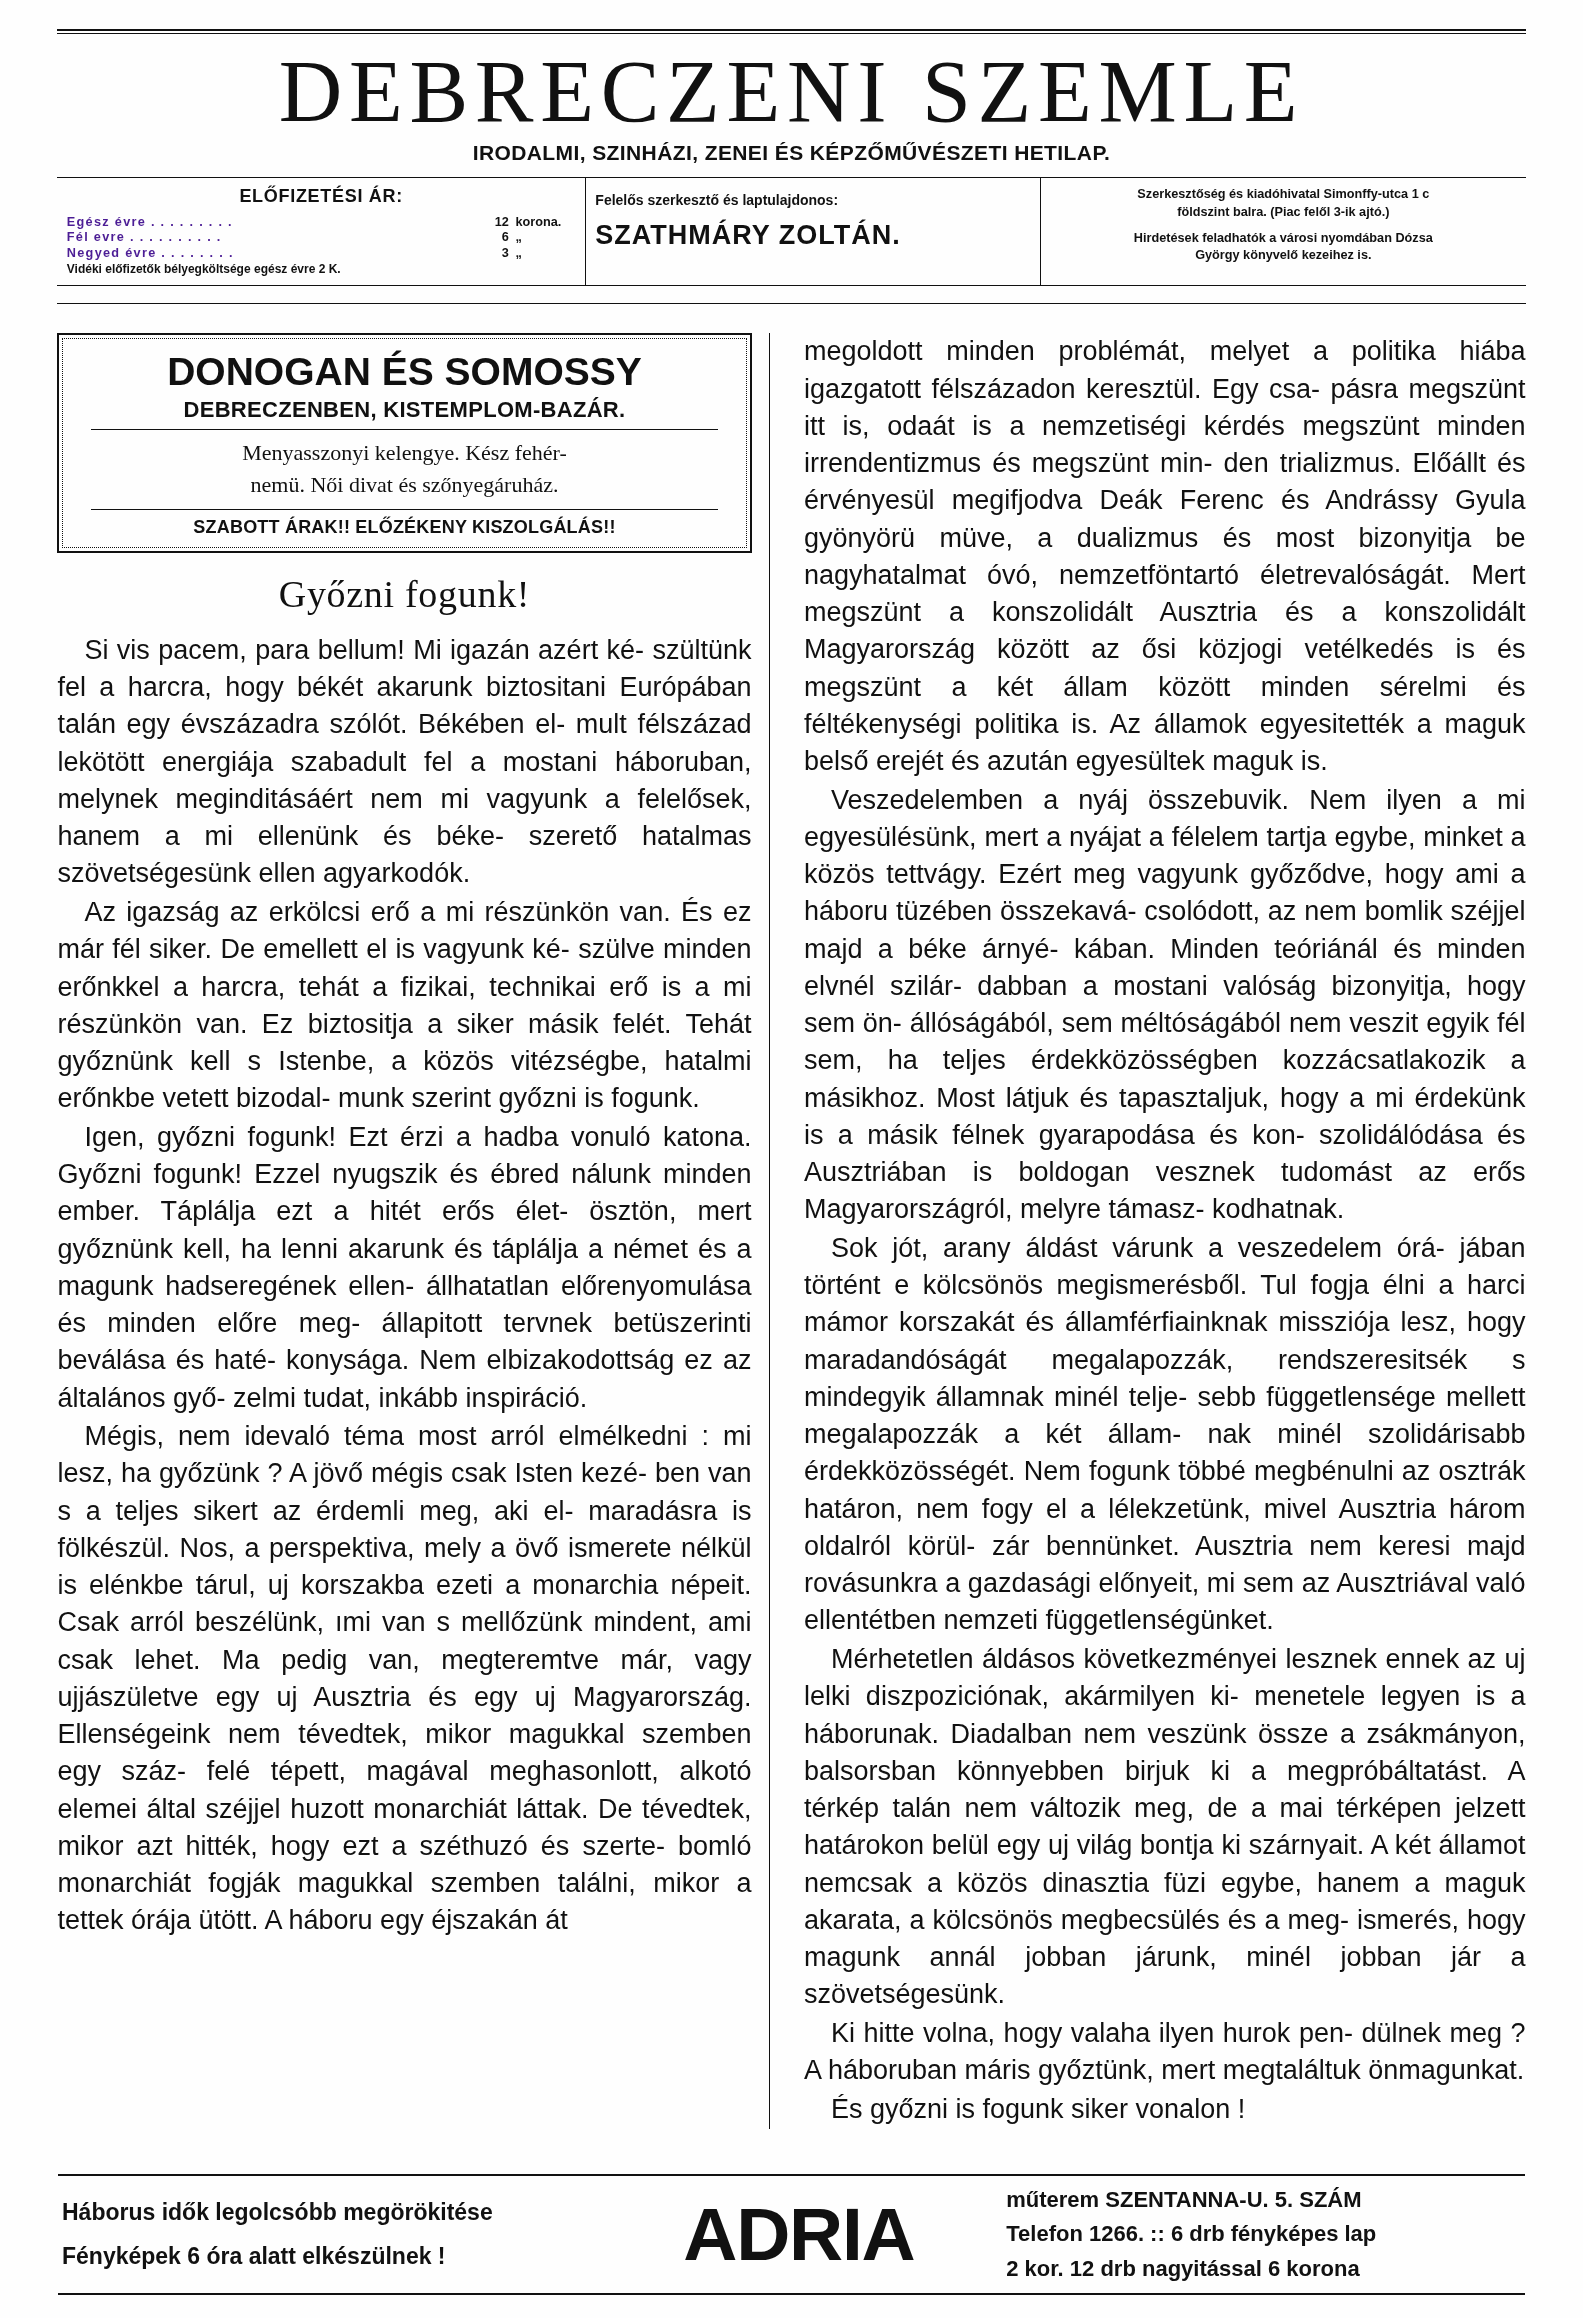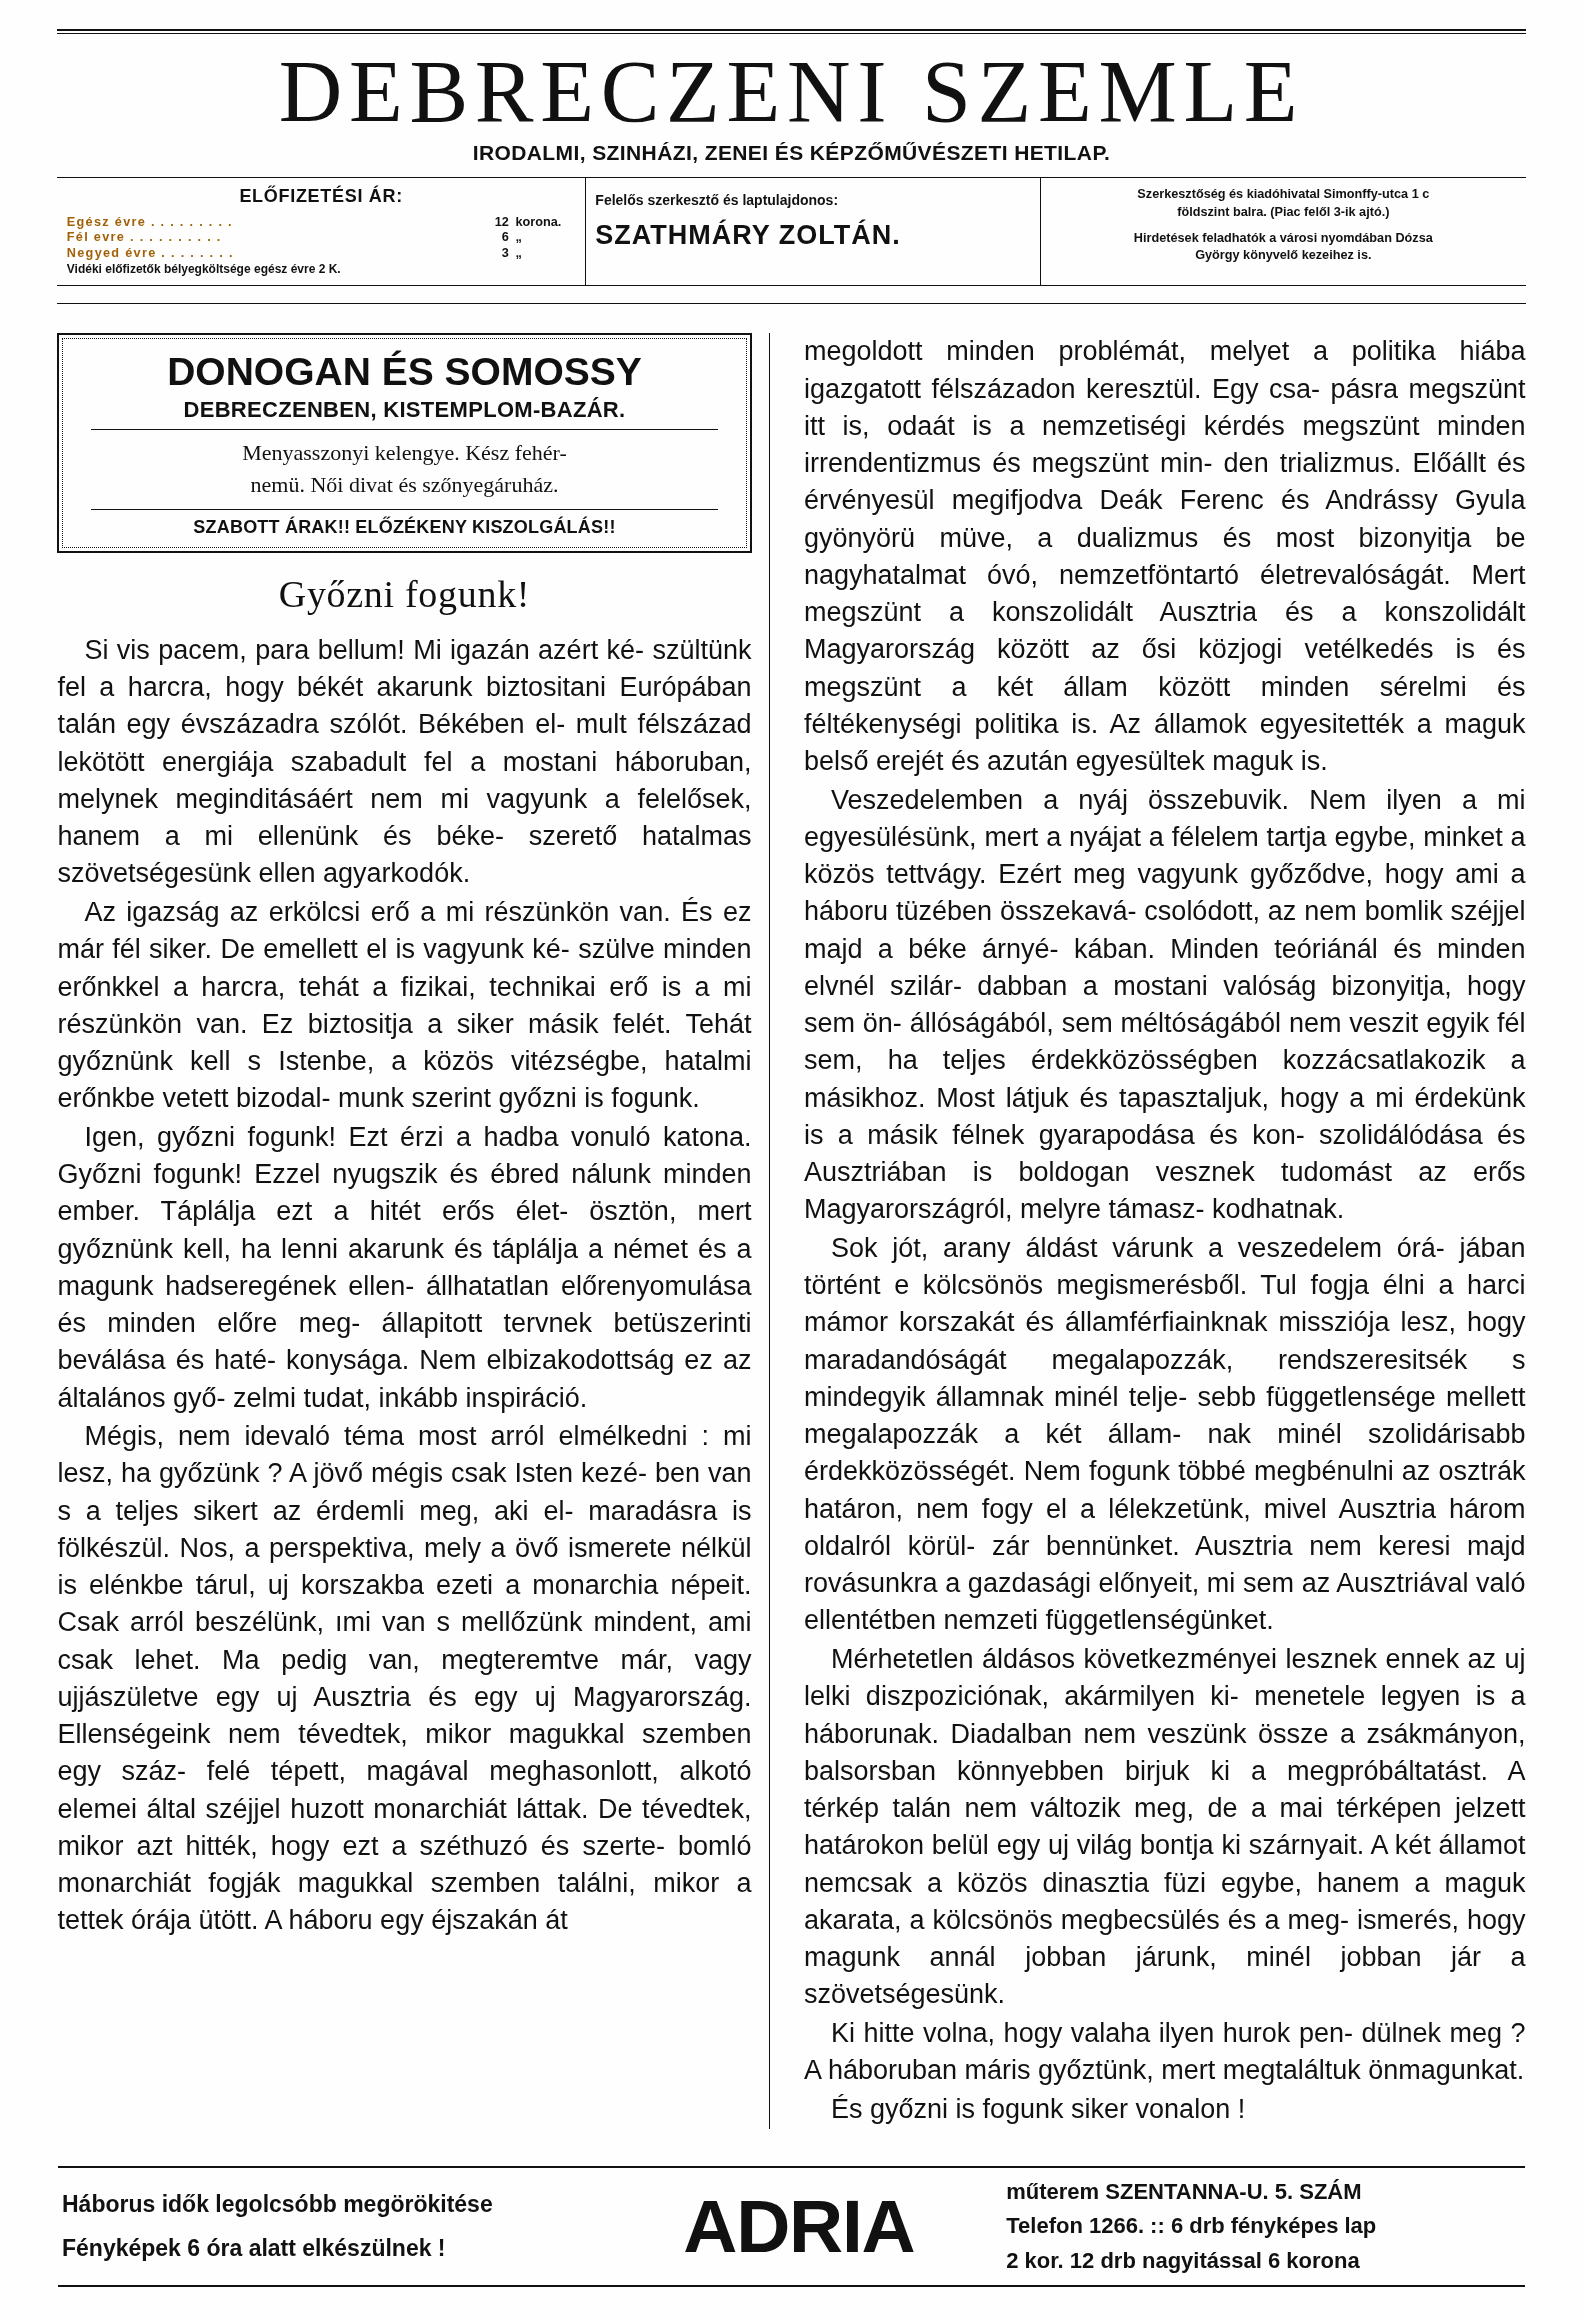--- a/index.html
+++ b/index.html
@@ -92,21 +92,21 @@
   .price-table {
     width: 100%;
     border-collapse: collapse;
     font-family: "Liberation Sans", sans-serif;
     font-size: 12.7px;
     font-weight: bold;
   }
   .price-table td { padding: 0.7px 0; }
   .price-table td.dots {
     letter-spacing: 1.3px;
-    color: #a16207;
+    color: #4c1d95;
     white-space: nowrap;
     overflow: hidden;
   }
   .price-table td.amt { text-align: right; width: 60px; }
   .price-table td.unit { text-align: left; width: 60px; padding-left: 6.7px; }
   .vidék {
     font-family: "Liberation Sans", sans-serif;
     font-size: 12px;
     font-weight: bold;
     margin-top: 1.3px;
@@ -224,21 +224,21 @@
     hyphens: auto;
     -webkit-hyphens: auto;
   }
   p.txt.noindent { text-indent: 0; }
 
   
   .bottom-ad {
     position: absolute;
     left: 58px;
     right: 58px;
-    bottom: 32px;
+    bottom: 24px;
     border-top: 2px solid #111;
     border-bottom: 2px solid #111;
     display: flex;
     align-items: center;
     height: 117px;
   }
   .ba-left {
     width: 37%;
     padding: 0 6.7px 0 4px;
     box-sizing: border-box;

